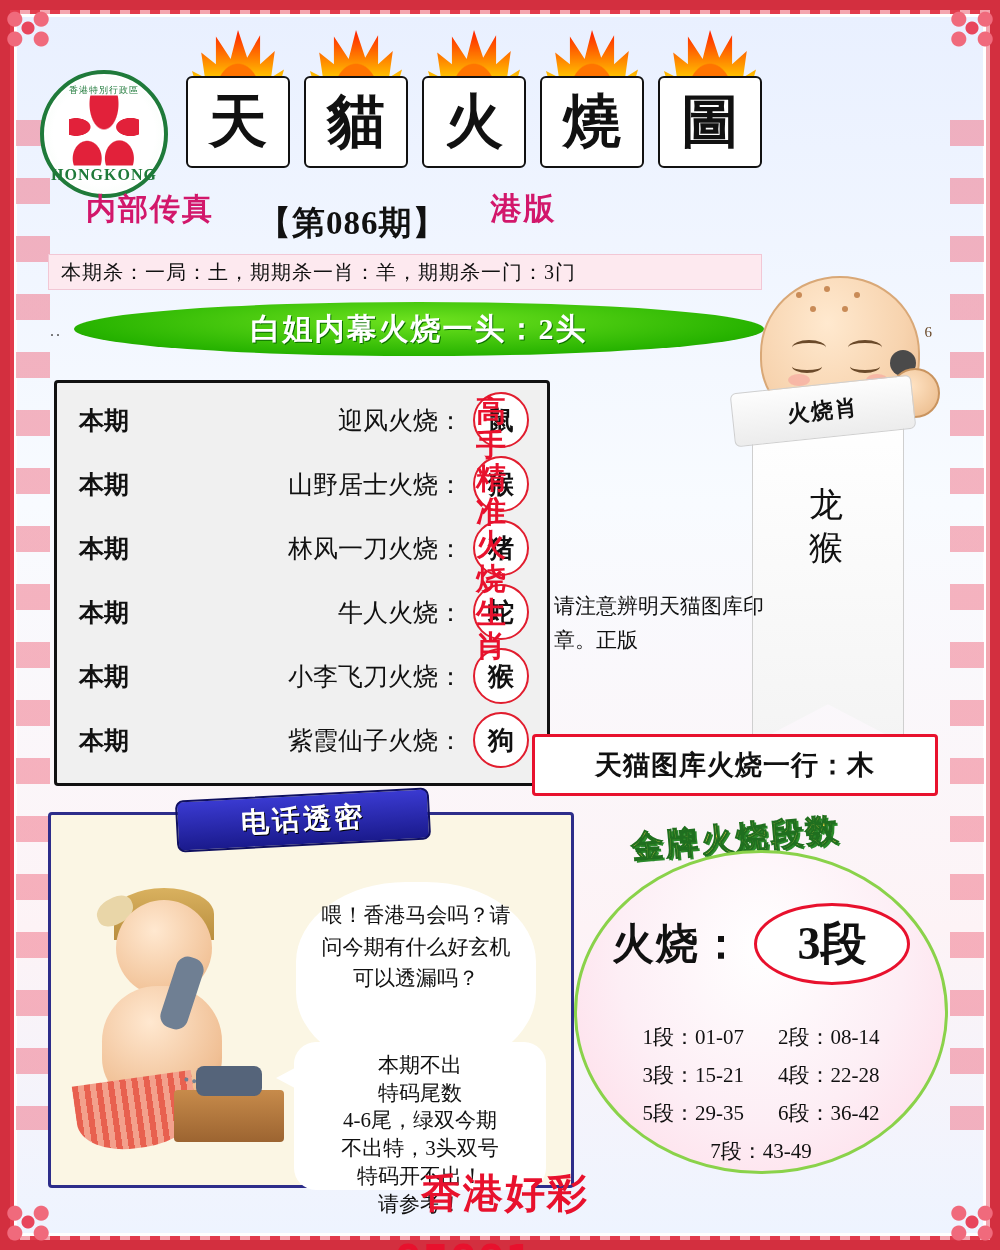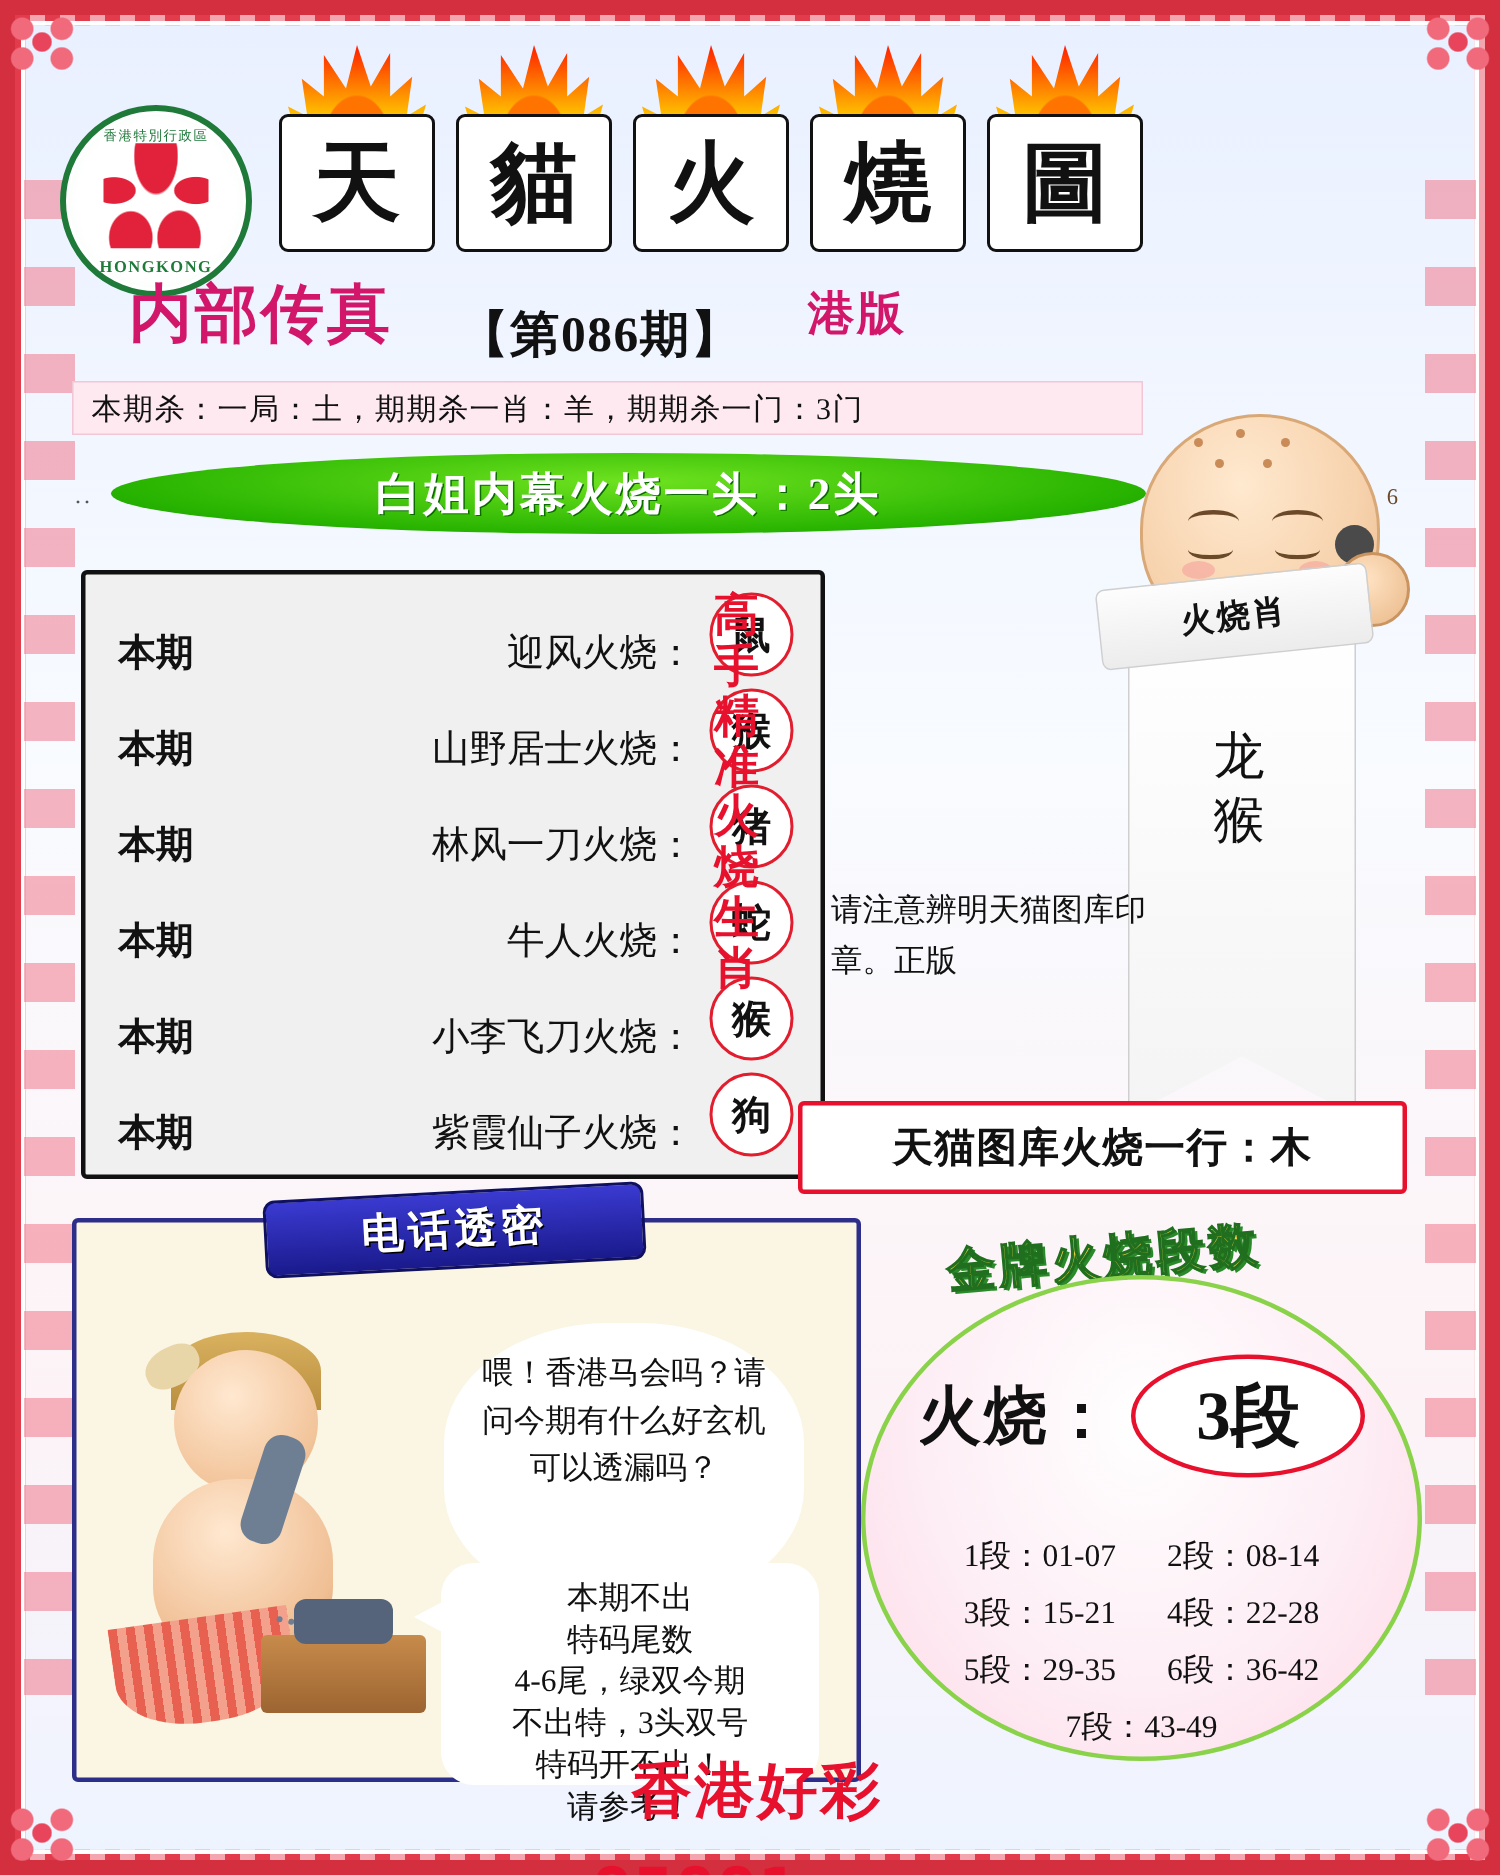--- a/index.html
+++ b/index.html
@@ -69,21 +69,21 @@
       radial-gradient(ellipse at 72% 90%, #e2213a 0 14px, transparent 15px),
       radial-gradient(ellipse at 26% 90%, #e2213a 0 14px, transparent 15px),
       radial-gradient(ellipse at 10% 45%, #e2213a 0 14px, transparent 15px);
   }
   .logo .logo-top{
     position:absolute; left:0; right:0; top:10px; text-align:center;
     font-size:9px; color:#1f7a3a; letter-spacing:1px;
   }
   .logo .logo-bottom{
     position:absolute; left:0; right:0; bottom:10px; text-align:center;
-    font-size:11px; color:#1f7a3a; font-weight:bold; letter-spacing:1px;
+    font-size:16px; color:#1f7a3a; font-weight:bold; letter-spacing:1px;
   }
   .title-row{
     position:absolute; left:160px; top:34px; display:flex; gap:14px; align-items:flex-end;
   }
   .tchar{
     position:relative; width:104px; height:112px;
   }
   .tchar .flame{
     position:absolute; left:6px; right:6px; top:-26px; height:66px;
     background:
@@ -100,21 +100,21 @@
     border:2px solid #111;
     border-radius:6px;
     display:flex; align-items:center; justify-content:center;
     font-size:58px; font-weight:bold; color:#111;
     font-family:"DejaVu Sans", sans-serif;
   }
   .subrow{
     position:absolute; left:60px; right:0; top:150px;
     display:flex; align-items:center; gap:44px;
   }
-  .sub-left{ color:#d2176b; font-size:42px; font-weight:bold; letter-spacing:2px; }
+  .sub-left{ color:#d2176b; font-size:30px; font-weight:bold; letter-spacing:2px; }
   .sub-mid{ color:#111; font-size:33px; font-weight:bold; letter-spacing:1px;margin-top:29px; }
   .sub-right{ color:#d2176b; font-size:31px; font-weight:bold; letter-spacing:2px; }
 
   
   .killbar{
     position:absolute; left:22px; top:232px; width:700px; height:34px;
     background:#fde9ef; border:1px solid #f2c7d5;
     display:flex; align-items:center; padding-left:12px;
     font-size:20px; color:#111; letter-spacing:1px;
   }
@@ -131,21 +131,21 @@
     position:absolute; left:24px; top:300px; color:#555; font-size:16px; letter-spacing:2px;
   }
 
   
   .list-panel{
     position:absolute; left:28px; top:358px; width:490px; height:400px;
     background:#f0f0f0; border:3px solid #111; border-radius:4px;
   }
   .list-row{
     position:absolute; left:0; width:100%; height:62px;
-    display:flex; align-items:flex-end;
+    display:flex; align-items:center;
   }
   .lbl{ width:80px; text-align:left; padding-left:22px; font-size:25px; font-weight:bold; color:#111; }
   .mid{ flex:1; text-align:right; font-size:25px; color:#111; padding-right:4px; }
   .zodiac{
     width:52px; height:52px; margin-right:18px; margin-left:6px;
     border:2px solid #e11d2e; border-radius:50%;
     background:#ffffff;
     display:flex; align-items:center; justify-content:center;
     font-size:26px; font-weight:bold; color:#111;
   }

